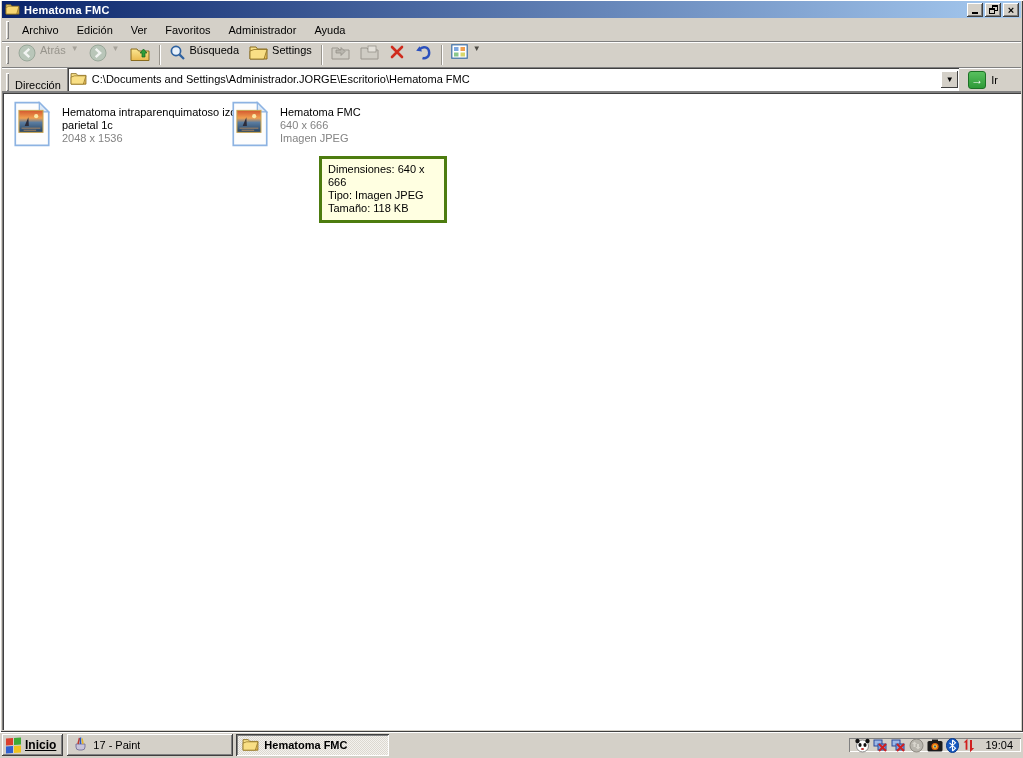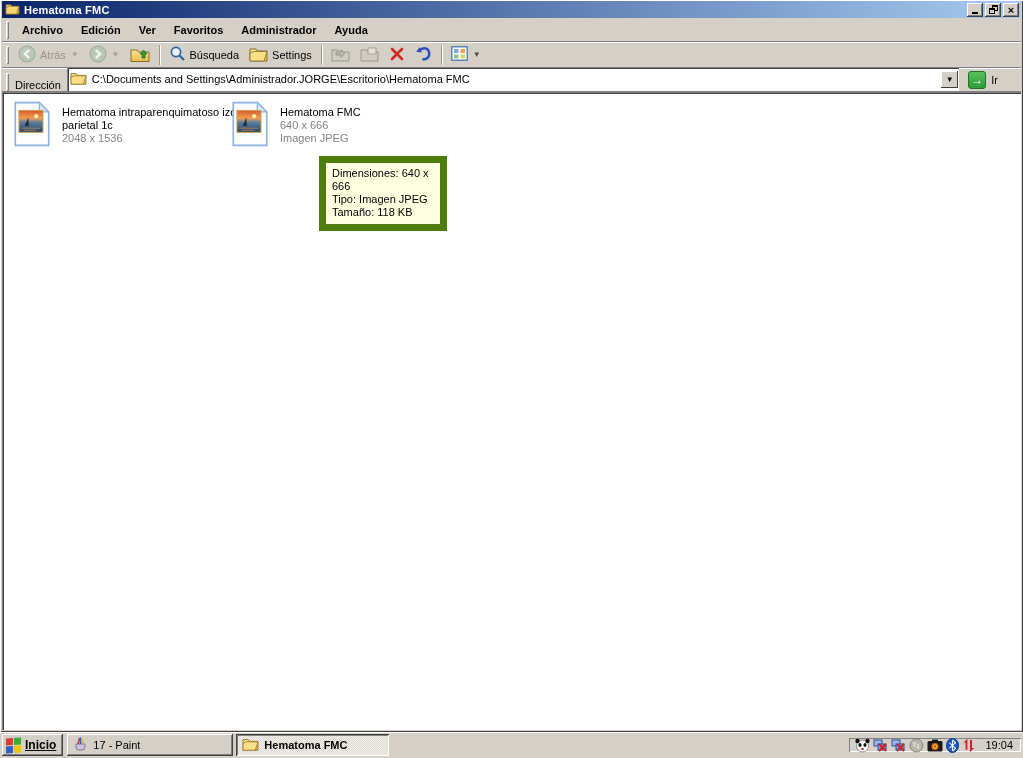--- a/index.html
+++ b/index.html
@@ -18,26 +18,26 @@
   .titlebar-title { color:#fff; font-weight:bold; font-size:11px; margin-left:4px; flex:1; letter-spacing:0.2px; }
   .tb-btn { width:16px; height:14px; margin-left:2px; display:flex; align-items:center; justify-content:center; background:#d4d0c8;
             box-shadow: inset -1px -1px 0 #404040, inset 1px 1px 0 #fff, inset -2px -2px 0 #808080; font-size:9px; font-weight:bold; cursor:default; }
   .glyph-min { width:6px; height:2px; background:#000; margin-top:7px; }
   .glyph-restore { position:relative; width:9px; height:9px; }
   .glyph-restore i { position:absolute; border:1px solid #000; border-top-width:2px; background:transparent; display:block; }
   .glyph-restore i:nth-child(1){ right:0; top:0; width:6px; height:6px; }
   .glyph-restore i:nth-child(2){ left:0; bottom:0; width:6px; height:6px; background:#d4d0c8; }
   .glyph-close { font-size:11px; font-weight:bold; line-height:10px; }
 
-  .menubar { height:24px; flex:0 0 24px; display:flex; align-items:center; border-bottom:1px solid #808080; box-shadow:0 1px 0 #fff; padding-left:2px;font-weight:bold; }
+  .menubar { height:24px; flex:0 0 24px; display:flex; align-items:center; border-bottom:1px solid #808080; box-shadow:0 1px 0 #fff; padding-left:2px; }
   .grip { width:3px; height:18px; margin:0 4px 0 2px; background:#d4d0c8; box-shadow: inset 1px 1px 0 #fff, inset -1px -1px 0 #808080; }
   .menu-item { padding:3px 9px; cursor:default; }
 
   .toolbar { height:26px; flex:0 0 26px; display:flex; align-items:center; border-bottom:1px solid #808080; box-shadow:0 1px 0 #fff; padding-left:2px; }
-  .tbtn { display:flex; align-items:center; gap:4px; padding:1px 5px; height:24px; cursor:default; }
+  .tbtn { display:flex; gap:4px; padding:1px 5px; height:24px; cursor:default; }
   .tbtn .lbl { white-space:nowrap; }
   .tbtn.disabled .lbl { color:#97948c; }
   .caret { font-size:8px; color:#4c4a44; margin-left:1px; }
   .caret.dis { color:#a6a29a; }
   .tsep { width:1px; height:20px; background:#9a968e; box-shadow:1px 0 0 #fff; margin:0 4px; }
 
   .addressbar { height:24px; flex:0 0 24px; display:flex; align-items:flex-end; border-bottom:1px solid #808080; padding:0 17px 0 2px; }
   .addr-label { margin:0 6px 0 2px; }
   .addr-field { flex:1; height:24px; background:#fff; display:flex; align-items:center; padding:0 1px 0 3px;
                 box-shadow: inset 1px 1px 0 #808080, inset 2px 2px 0 #404040, inset -1px -1px 0 #fff; }
@@ -48,21 +48,21 @@
 
   .content { flex:1; background:#fff; position:relative; box-shadow: inset 1px 1px 0 #808080, inset 2px 2px 0 #404040; overflow:hidden; }
 
   
   .tile { position:absolute; top:9px; display:flex; gap:8px; cursor:default; }
   .tile .texts { padding-top:5px; line-height:13px; }
   .tile .fname { color:#000; }
   .tile .fmeta { color:#838383; }
   .fileicon { width:44px; height:46px; }
 
-  .tooltip { position:absolute; left:317px; top:64px; width:128px; background:#ffffe1; border:7px solid #4d7c0f; padding:4px 6px 5px 6px; line-height:13px; }
+  .tooltip { position:absolute; left:317px; top:64px; width:128px; background:#ffffe1; border:3px solid #4d7c0f; padding:4px 6px 5px 6px; line-height:13px; }
 
   
   .taskbar { position:absolute; left:0; top:732px; width:1023px; height:26px; background:#d4d0c8; box-shadow: inset 0 1px 0 #fff; display:flex; align-items:center; padding:2px 2px 2px 2px; }
   .start-btn { display:flex; align-items:center; gap:4px; height:22px; padding:0 7px 0 4px; font-weight:bold; font-size:12px; margin-right:4px;text-decoration:underline; }
   .task-btn { display:flex; align-items:center; gap:5px; height:22px; padding:0 6px; margin-right:3px; overflow:hidden; white-space:nowrap; }
   .task-btn.active { font-weight:bold; box-shadow: inset 1px 1px 0 #404040, inset -1px -1px 0 #fff, inset 2px 2px 0 #808080;
     background-color:#dcd8d0;
     background-image: linear-gradient(45deg,#f4f2ee 25%,transparent 25%,transparent 75%,#f4f2ee 75%),
                       linear-gradient(45deg,#f4f2ee 25%,transparent 25%,transparent 75%,#f4f2ee 75%);
     background-size:2px 2px; background-position:0 0,1px 1px; }

